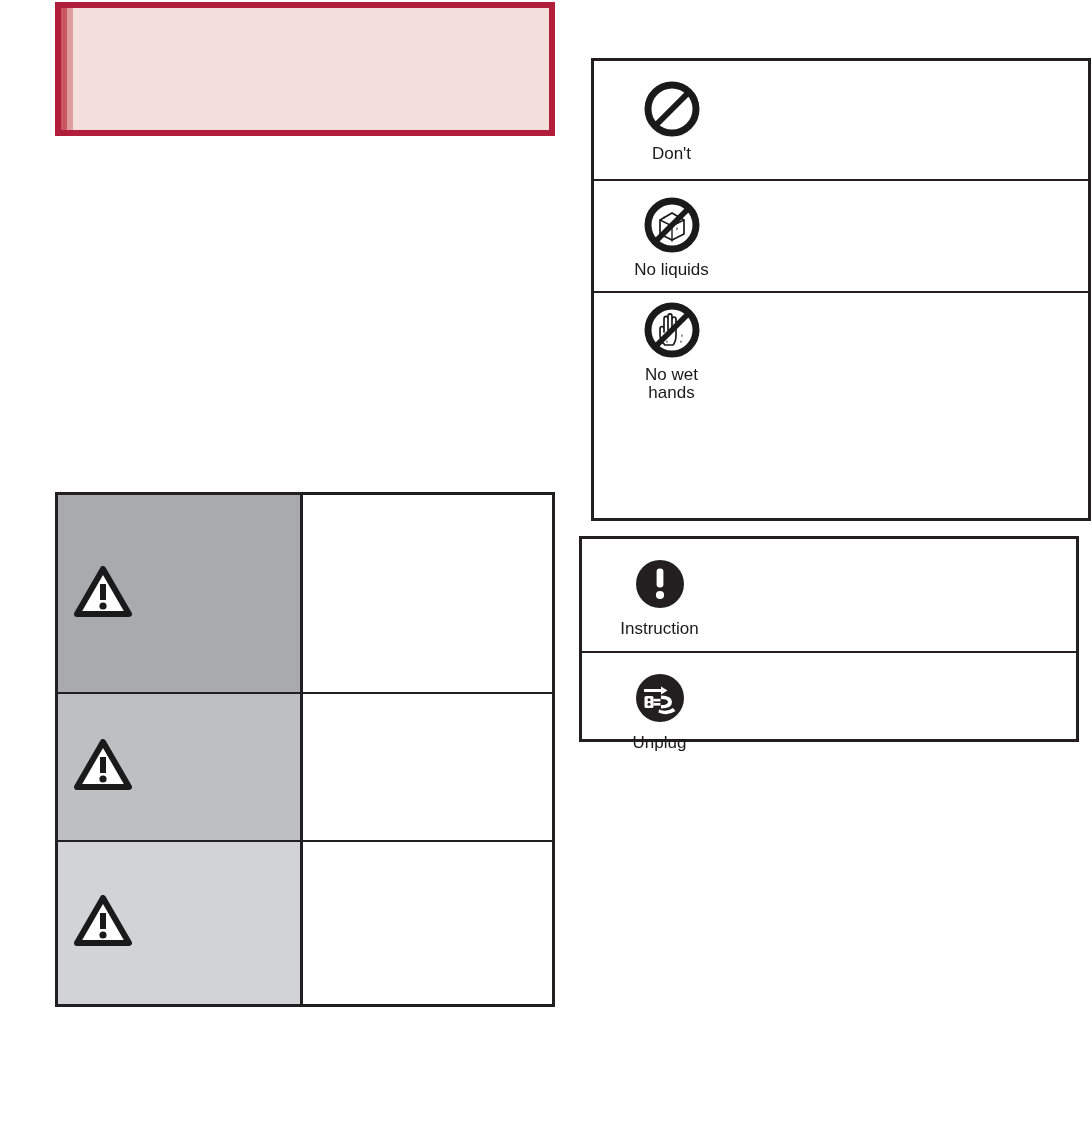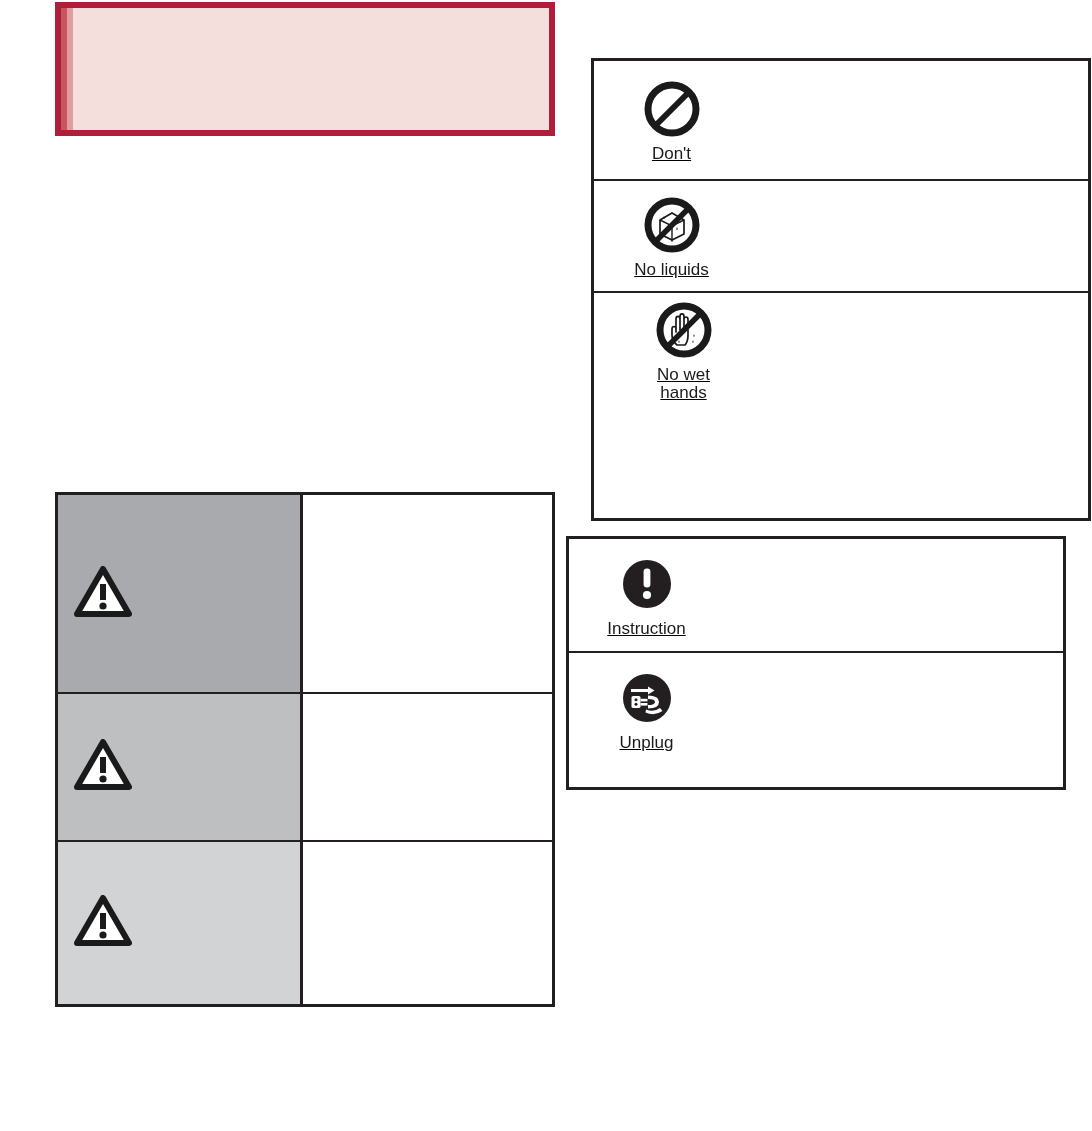--- a/index.html
+++ b/index.html
@@ -98,42 +98,41 @@
   #alert-level-table .row-caution { height: 162px; }
 
   
   #prohibition-table {
     left: 591px;
     top: 58px;
     width: 500px;
     height: 463px;
   }
   #mandatory-table {
-    left: 566px;
+    left: 579px;
     top: 536px;
     width: 500px;
-    height: 254px;
+    height: 206px;
   }
   .sym-row {
     display: flex;
     align-items: stretch;
     box-sizing: border-box;
     border-bottom: 2px solid #231f20;
   }
   .sym-row:last-child { border-bottom: none; }
   .sym-cell {
     width: 155px;
     flex: 0 0 155px;
     box-sizing: border-box;
     display: flex;
     flex-direction: column;
     align-items: center;
     justify-content: center;
     padding-top: 4px;
-    text-decoration: underline;
   }
   .sym-label {
     font-size: 17px;
     color: #1a1a1a;
     text-align: center;
     line-height: 1.08;
     margin-top: 3px;
     white-space: pre-line;
   }
   .sym-desc {
@@ -143,21 +142,21 @@
     font-size: 14px;
     line-height: 1.5;
     color: #1a1a1a;
     display: flex;
     align-items: center;
     white-space: pre-wrap;
   }
   #prohibition-table .row-dont        { height: 120px; }
   #prohibition-table .row-nodisasm    { height: 112px; }
   #prohibition-table .row-noliquids   { height: 112px; }
-  #prohibition-table .row-nowethands  { height: 113px; margin-left: 12px; }
+  #prohibition-table .row-nowethands  { height: 113px; }
   #mandatory-table  .row-instruction  { height: 114px; }
   #mandatory-table  .row-unplug       { height: 112px; gap: 33px; }
 
   .glyph { display: block; }
 </style>
 </head>
 <body>
 
 <div id="notice-banner">
   <span class="edge-band band-1"></span>

